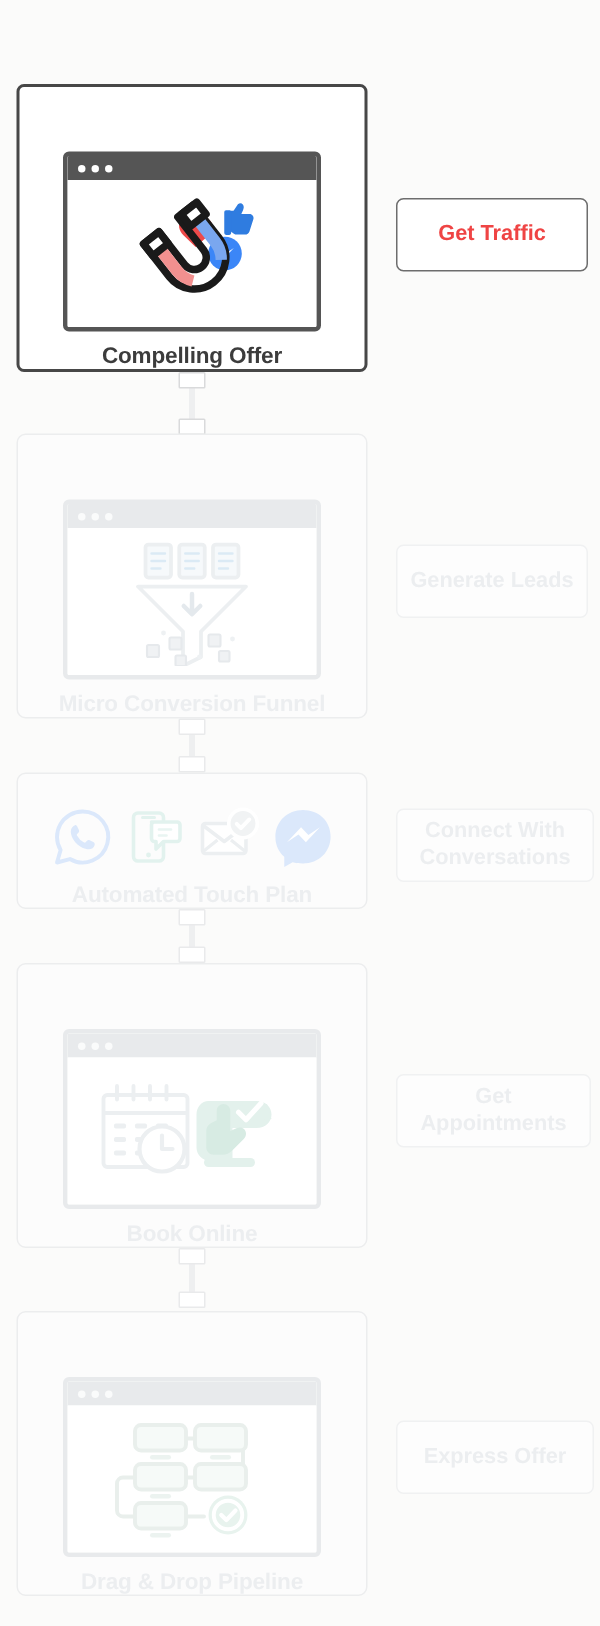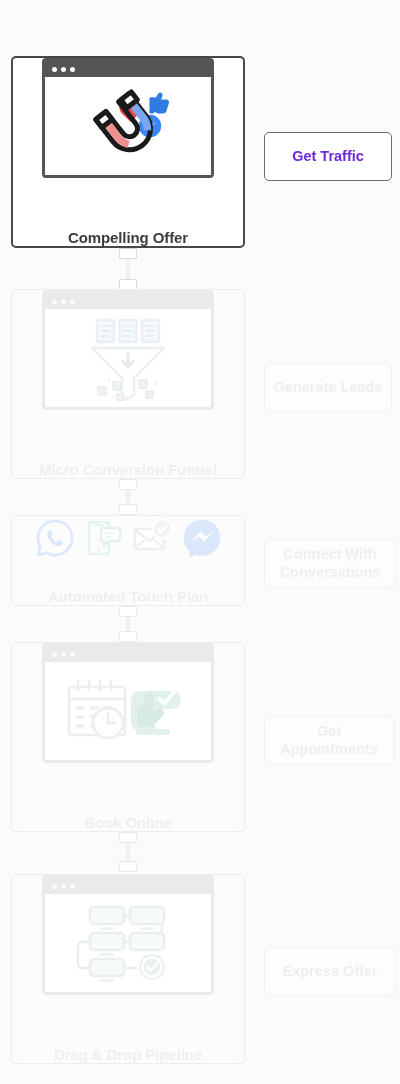--- a/index.html
+++ b/index.html
@@ -20,21 +20,21 @@
   .card {
     position: absolute;
     left: 11px;
     width: 234px;
     background: #ffffff;
     border: 2px solid #474747;
     border-radius: 5px;
     display: flex;
     flex-direction: column;
     align-items: center;
-    justify-content: space-between;
+    justify-content: flex-end;
   }
   .card.dim {
     border: 1px solid #ecedee;
     border-radius: 6px;
     background: #fcfcfc;
   }
 
   .browser {
     width: 172px;
     border: 3px solid #555555;
@@ -82,21 +82,21 @@
     position: absolute;
     border: 1px solid #6d6d6d;
     border-radius: 5px;
     background: #ffffff;
     display: flex;
     align-items: center;
     justify-content: center;
     text-align: center;
     font-weight: bold;
     font-size: 14.5px;
-    color: #6d28d9;
+    color: #ef4444;
     line-height: 1.18;
     padding: 4px 6px;
   }
   .outcome.dim {
     border-color: #f0f1f2;
     color: #eceef0;
     background: #fdfdfd;
   }
 
   

